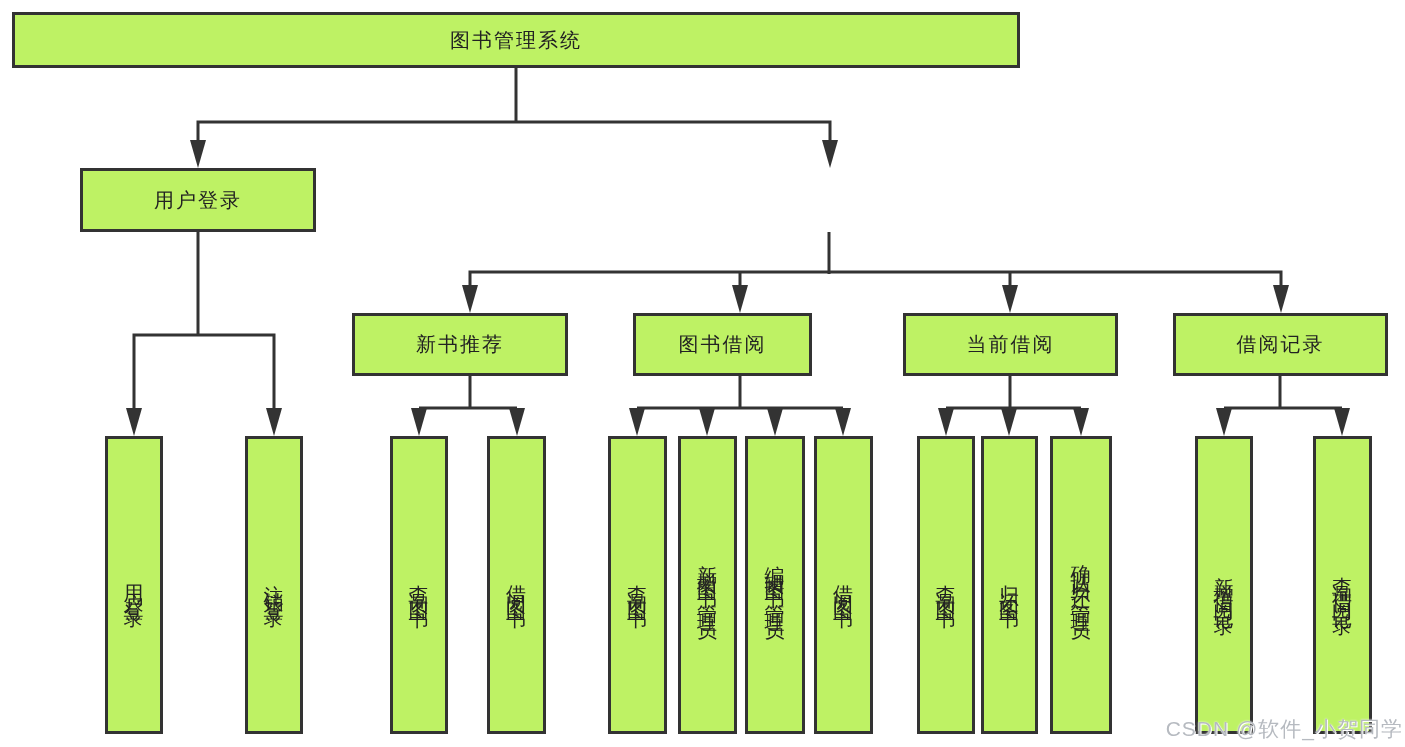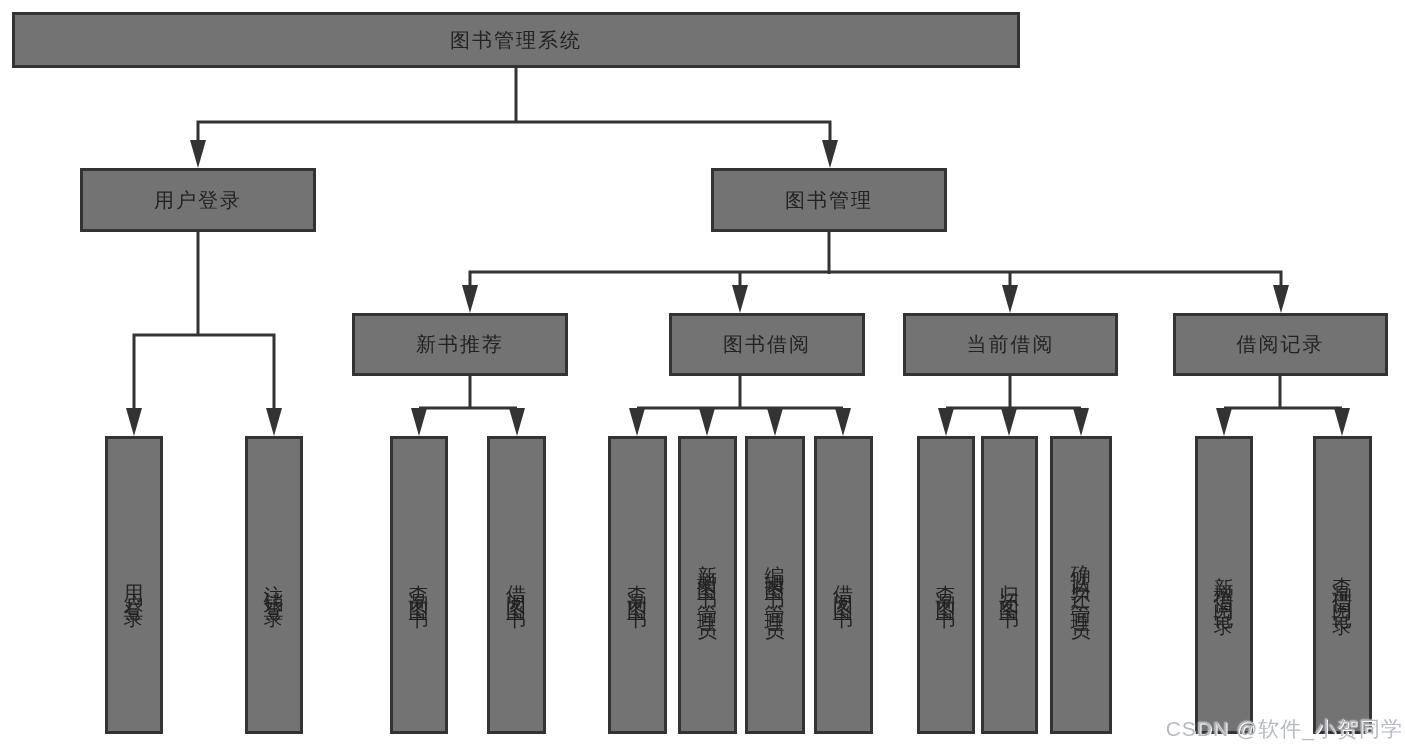--- a/index.html
+++ b/index.html
@@ -32,21 +32,21 @@
     fill:none;
   }
   .connectors polygon{
     fill:var(--line);
     stroke:none;
   }
   .node{
     position:absolute;
     box-sizing:border-box;
     border:3px solid var(--line);
-    background:#737373;
+    background:#bef264;
     display:flex;
     align-items:center;
     justify-content:center;
     color:var(--text);
     z-index:2;
   }
   .node.h{
     font-size:20px;
     letter-spacing:2px;
     white-space:nowrap;
@@ -62,21 +62,21 @@
     letter-spacing:8px;
     line-height:1;
     white-space:nowrap;
     color:var(--text);
   }
   
   .b-root   {left:12px;  top:12px;  width:1008px; height:56px;}
   .b-login  {left:80px;  top:168px; width:236px;  height:64px;}
   .b-mgmt   {left:711px; top:168px; width:236px;  height:64px;}
   .b-rec    {left:352px; top:313px; width:216px;  height:63px;}
-  .b-borrow {left:633px; top:313px; width:196px;  height:63px;margin-left:36px;}
+  .b-borrow {left:633px; top:313px; width:179px;  height:63px;}
   .b-current{left:903px; top:313px; width:215px;  height:63px;text-align:right;}
   .b-record {left:1173px;top:313px; width:215px;  height:63px;}
   .l-g1a{left:105px; width:58px;}
   .l-g1b{left:245px; width:58px;}
   .l-g2a{left:390px; width:58px;}
   .l-g2b{left:487px; width:59px;}
   .l-g3a{left:608px; width:59px;}
   .l-g3b{left:678px; width:59px;}
   .l-g3c{left:745px; width:60px;}
   .l-g3d{left:814px; width:59px;}
@@ -144,21 +144,20 @@
     <polygon points="938,408 954,408 946,436"></polygon>
     <polygon points="1001,408 1017,408 1009,436"></polygon>
     <polygon points="1073,408 1089,408 1081,436"></polygon>
     <polygon points="1216,408 1232,408 1224,436"></polygon>
     <polygon points="1334,408 1350,408 1342,436"></polygon>
   </svg>
 
   <div class="node h b-root">图书管理系统</div>
 
   <div class="node h b-login">用户登录</div>
-  <div class="node h b-mgmt">图书管理</div>
 
   <div class="node h b-rec">新书推荐</div>
   <div class="node h b-borrow">图书借阅</div>
   <div class="node h b-current">当前借阅</div>
   <div class="node h b-record">借阅记录</div>
 
   <div class="node leaf l-g1a">
     <span class="vtext">用户登录</span>
   </div>
   <div class="node leaf l-g1b">

